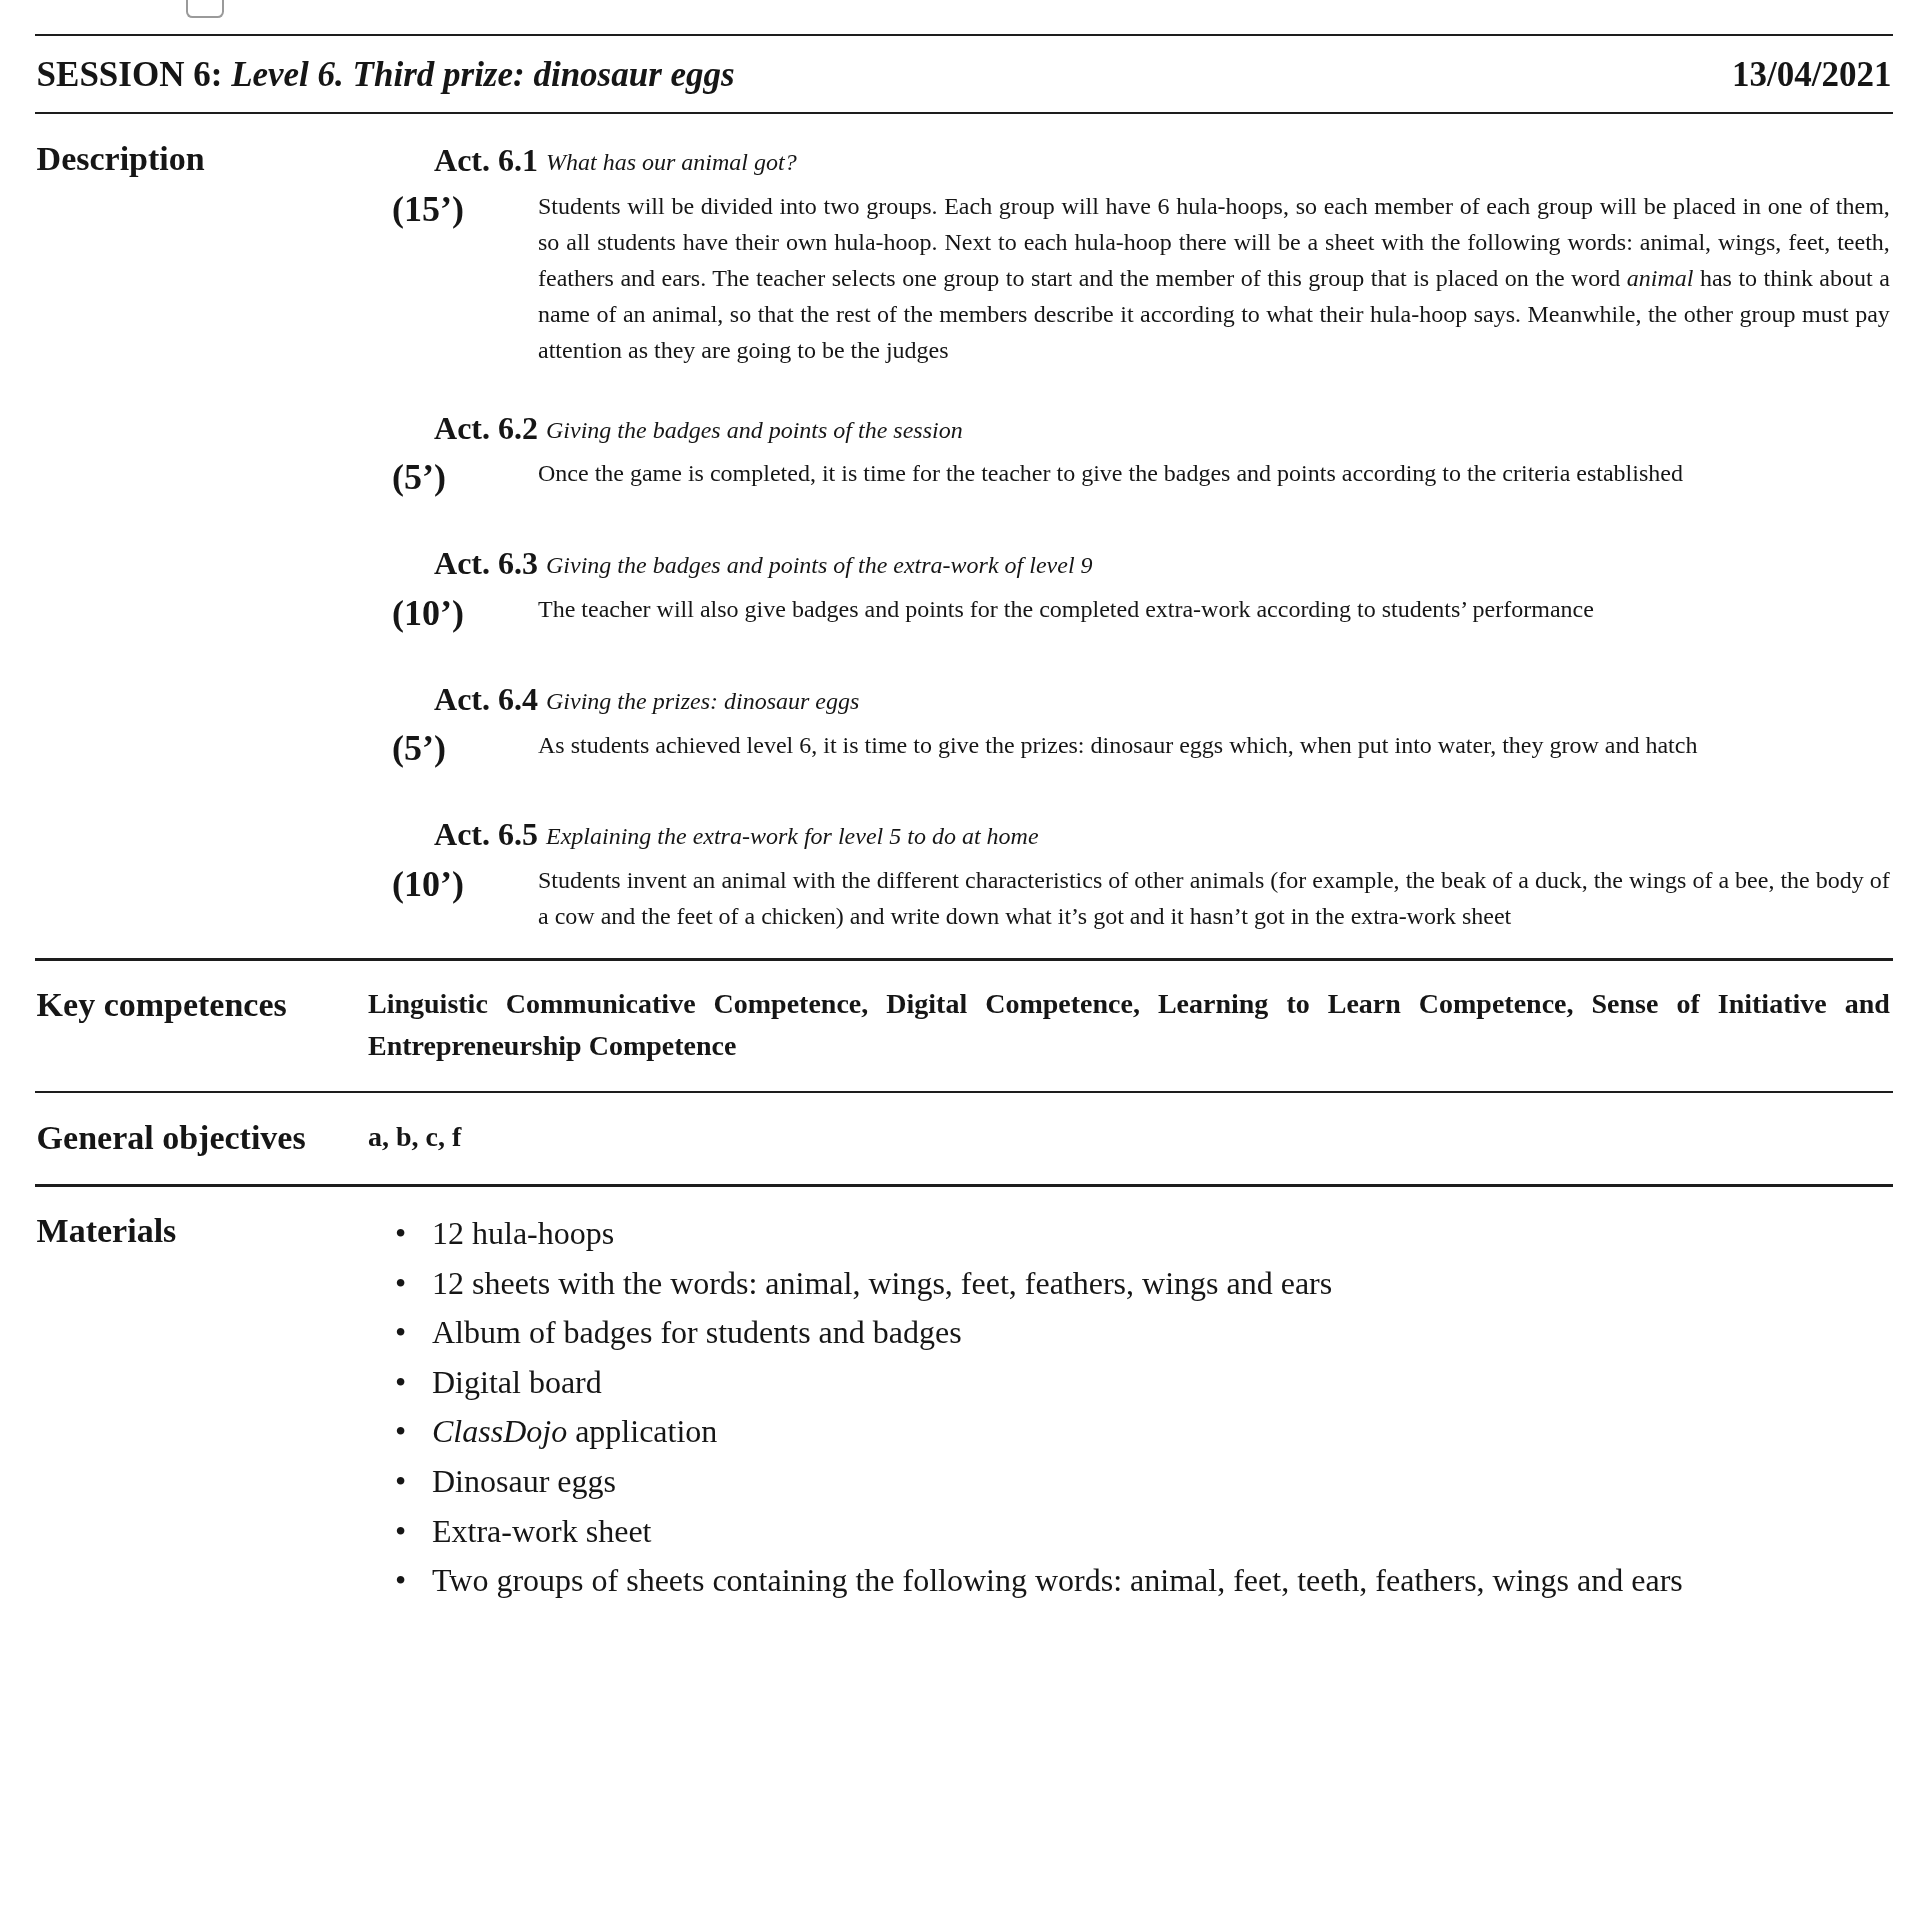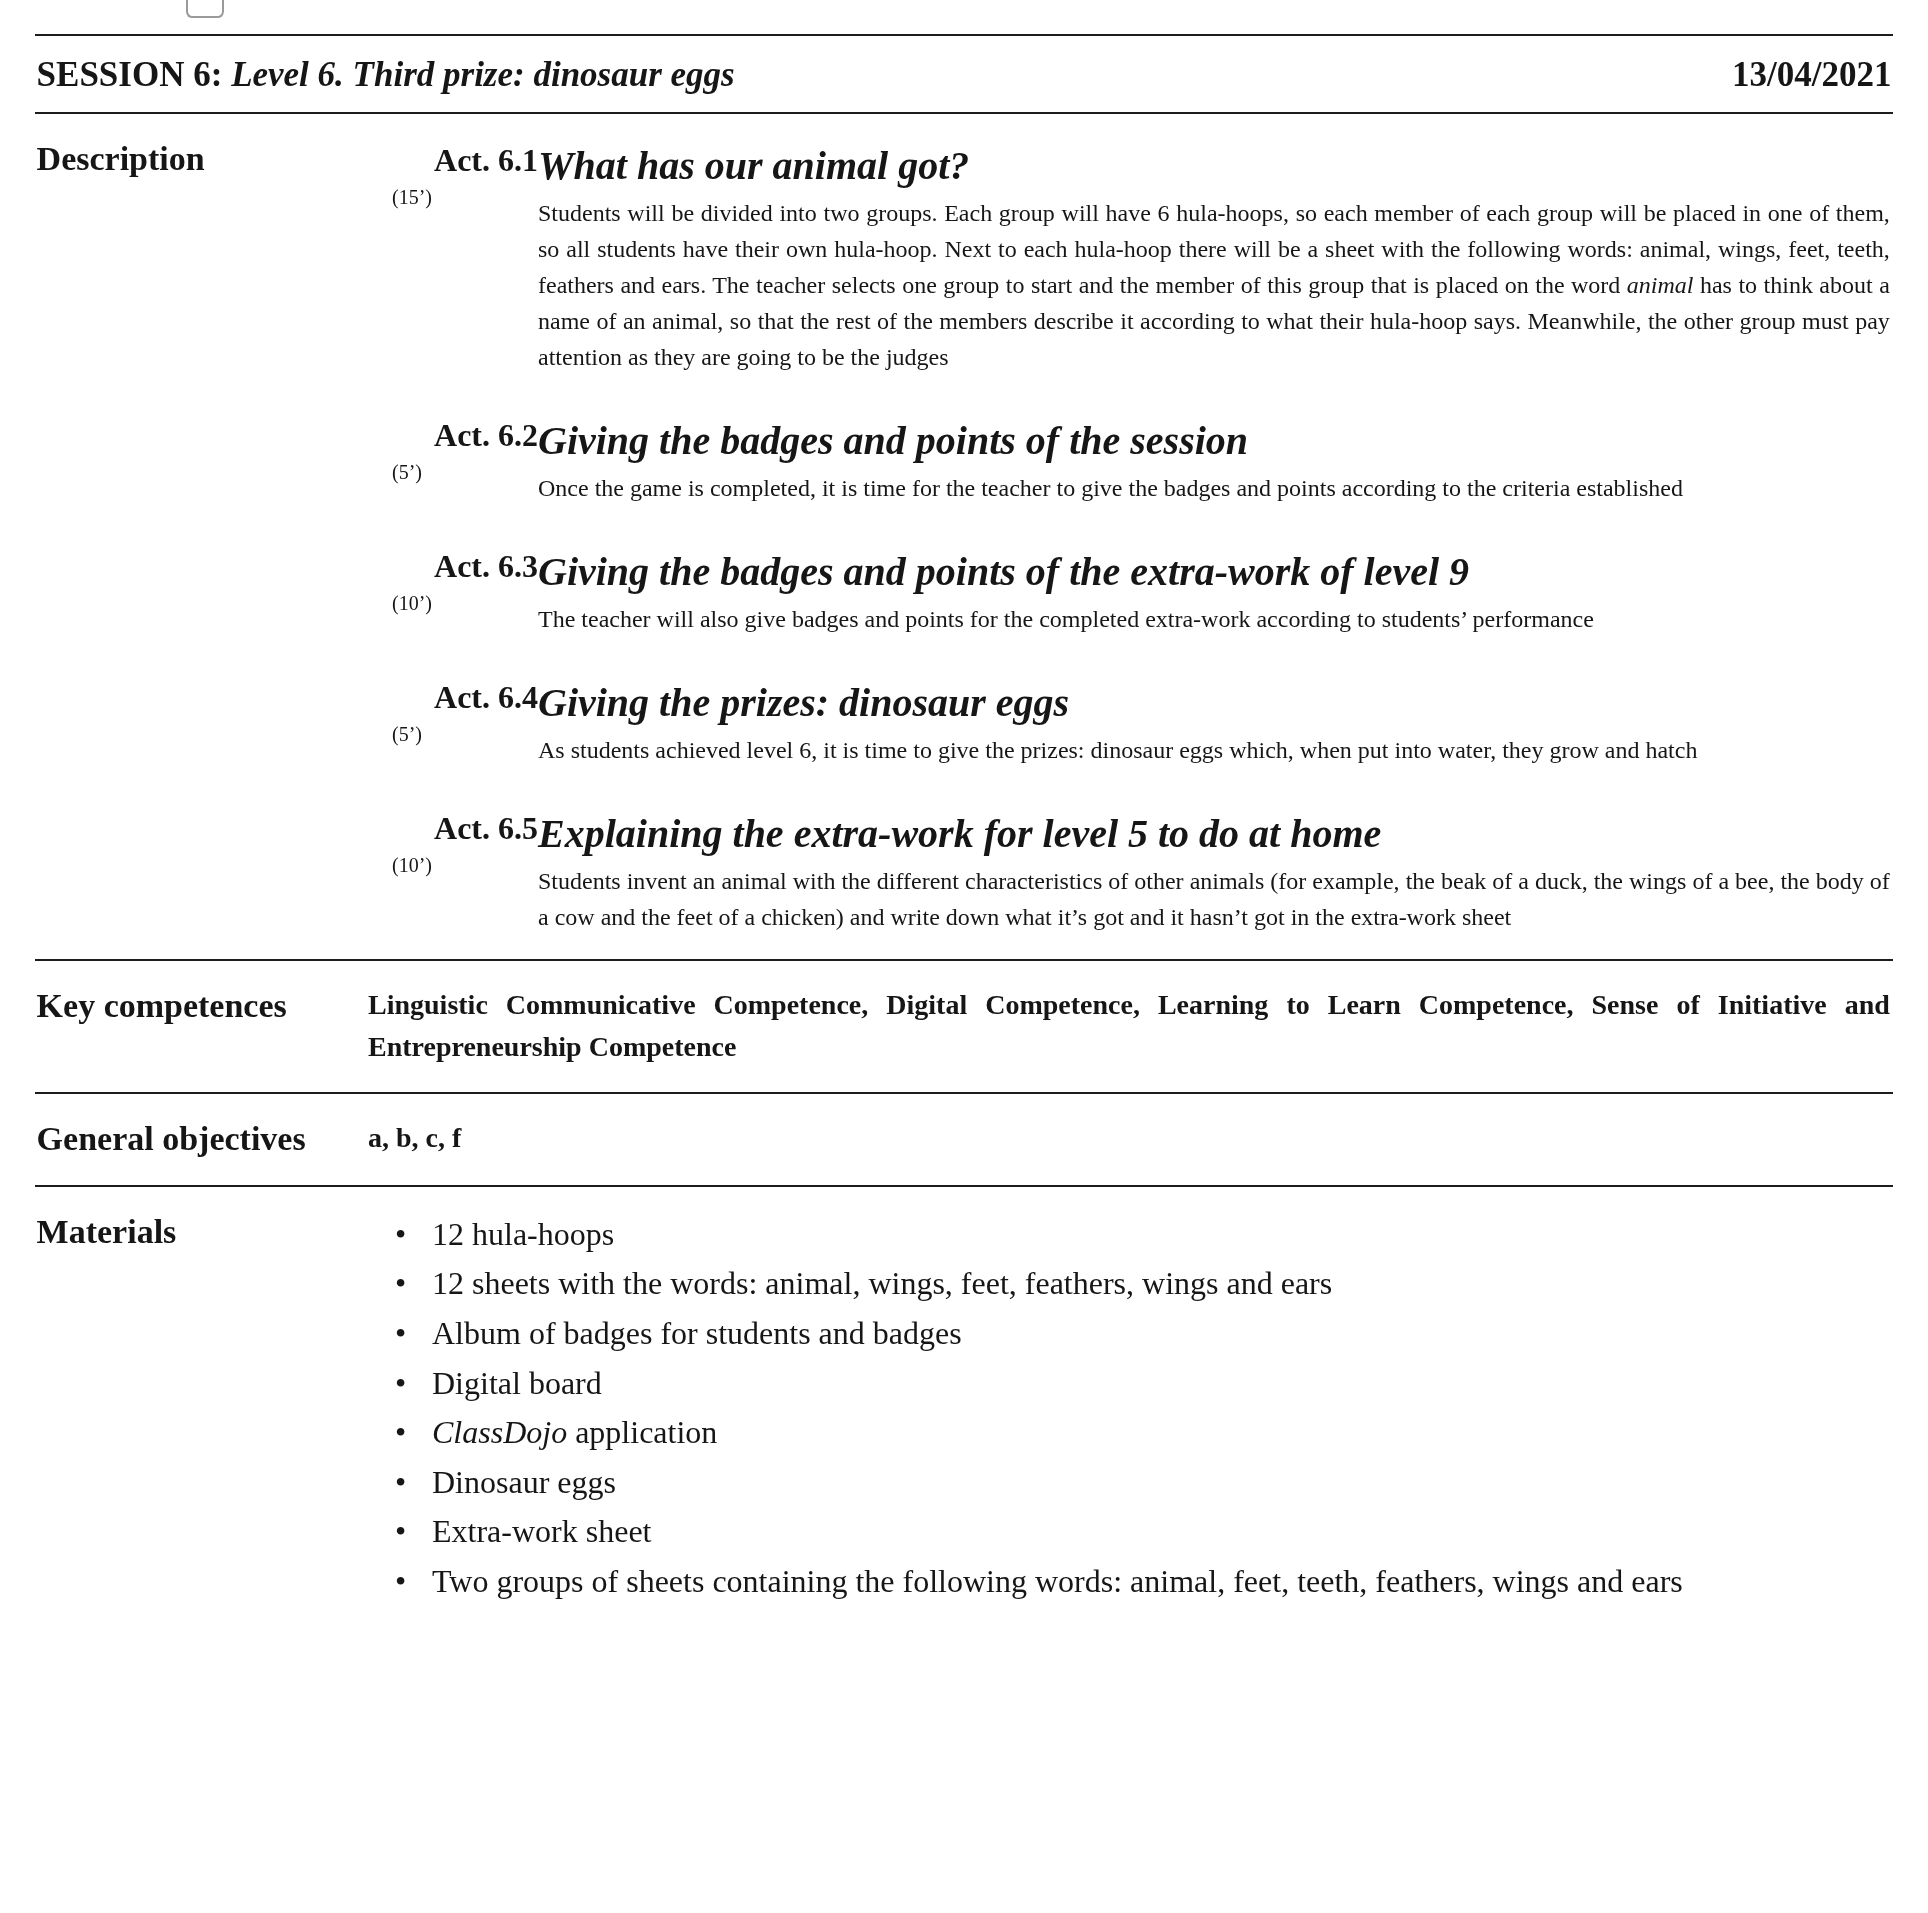--- a/index.html
+++ b/index.html
@@ -77,31 +77,31 @@
     align-items: start;
   }
   .activity + .activity { margin-top: 37px; }
   .act-label {
     font-weight: bold;
     font-size: 32px;
     line-height: 1.45;
     text-align: right;
   }
   .act-duration {
-    font-weight: normal;
-    font-size: 20px;
+    font-weight: bold;
+    font-size: 36px;
     line-height: 1.45;
     padding-left: 24px;
   }
   .act-title {
-    font-weight: bold;
+    font-weight: normal;
     font-style: italic;
-    font-size: 40px;
+    font-size: 24px;
     line-height: 1.45;
-    margin: 0;
+    margin: 8px;
   }
   .act-body {
     font-size: 24px;
     line-height: 1.5;
     text-align: justify;
     margin: 0;
     padding-right: 3.2px;
   }
   .em { font-style: italic; }
 

